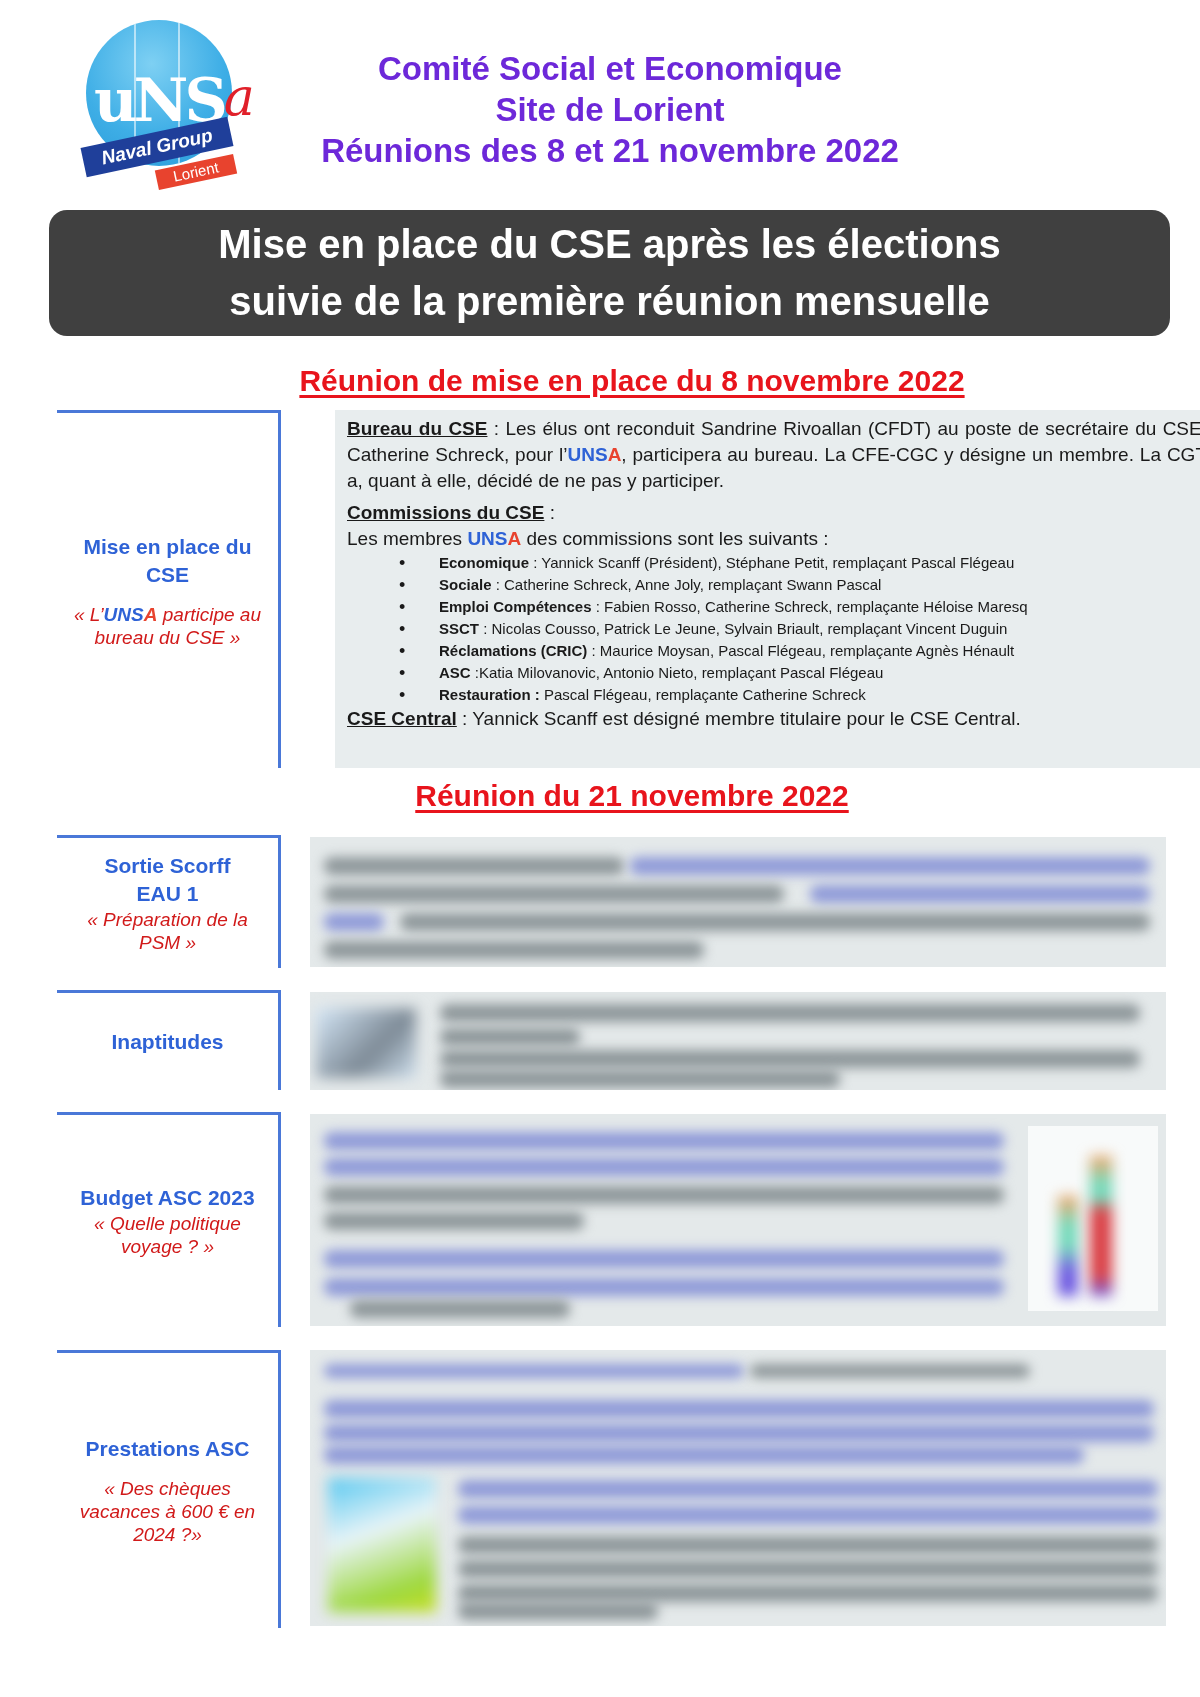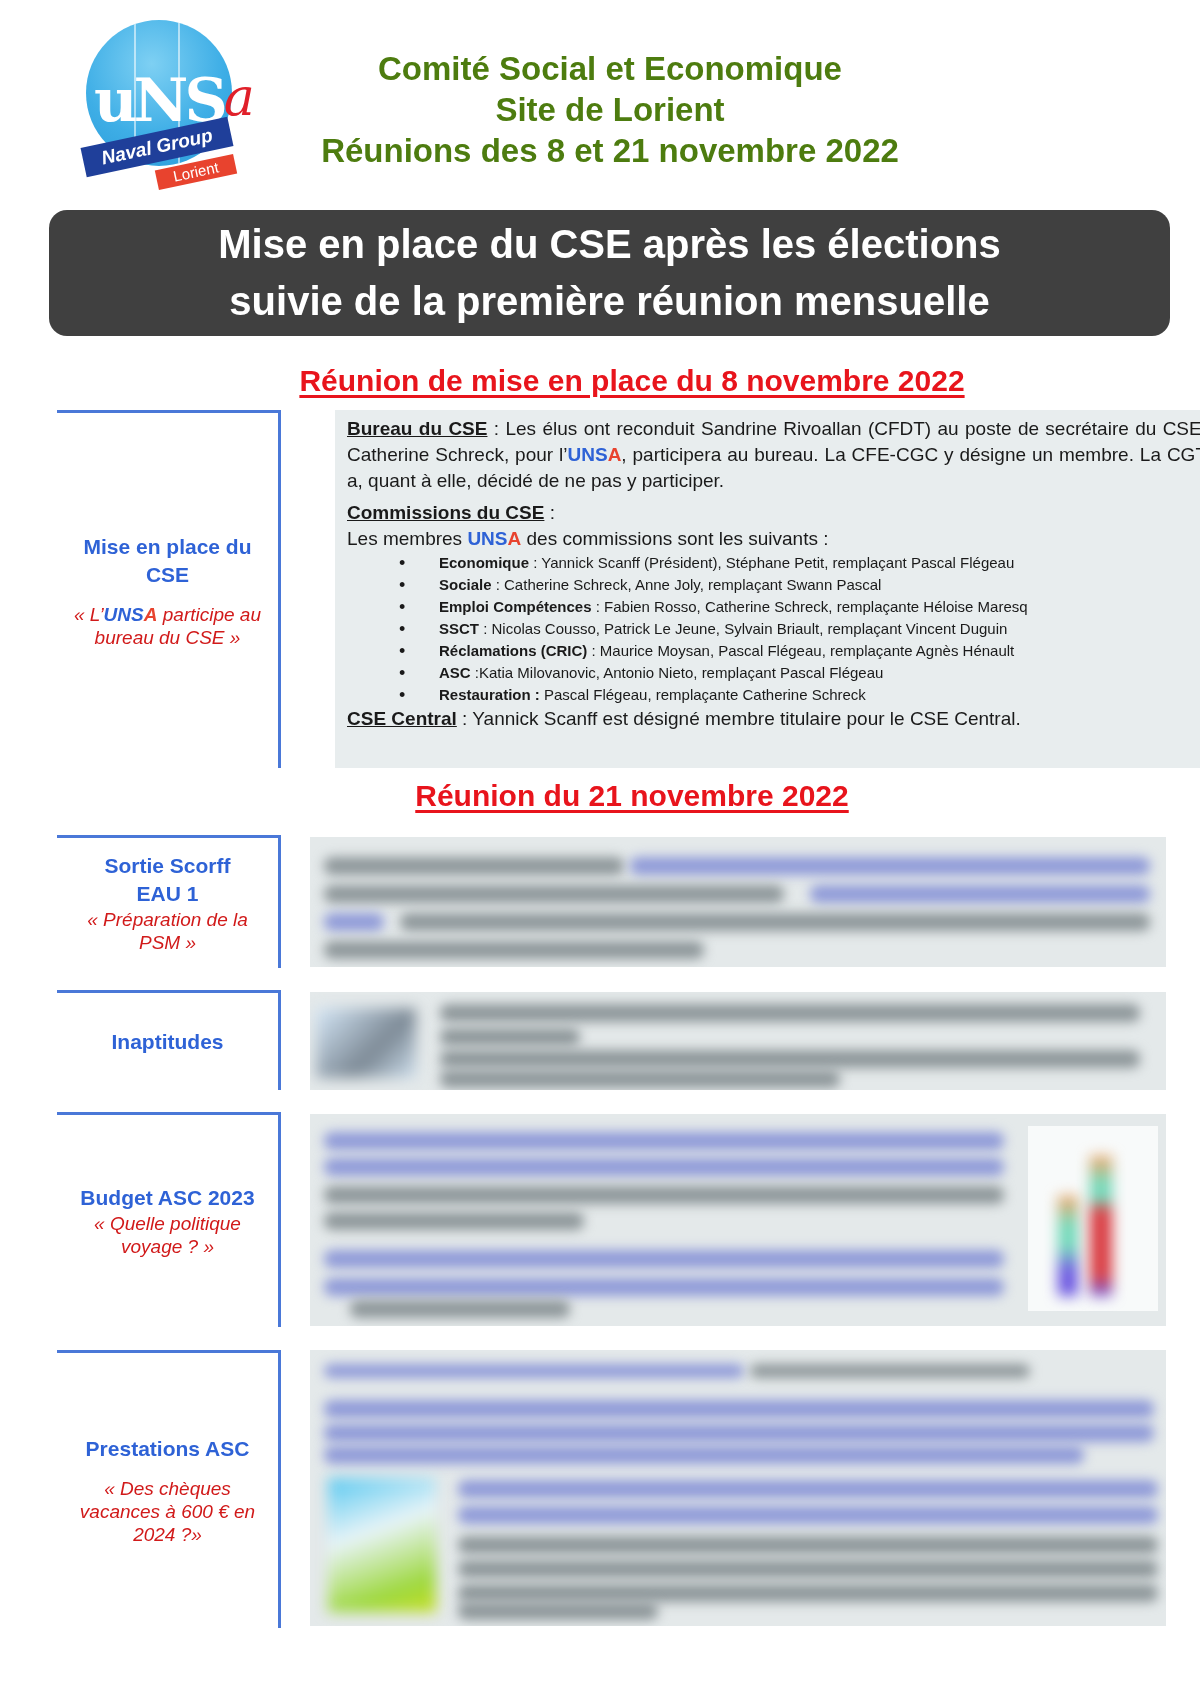--- a/index.html
+++ b/index.html
@@ -8,21 +8,21 @@
     
     .logo { position: absolute; left: 84px; top: 12px; width: 160px; height: 165px; }
     .logo .circle { position: absolute; left: 2px; top: 8px; width: 146px; height: 146px; border-radius: 50%; background: radial-gradient(circle at 45% 30%, #7ed0f3 0%, #3eaee6 55%, #2a9ad8 100%); overflow: hidden; }
     .logo .circle .stripe { position: absolute; top: 0; bottom: 0; width: 2px; background: rgba(255,255,255,0.55); }
     .logo .letters { position: absolute; left: 10px; top: 58px; font-family: "DejaVu Serif", serif; font-weight: bold; font-size: 60px; color: #ffffff; letter-spacing: -4px; line-height: 1; }
     .logo .letters .a { color: #e0202a; font-style: italic; font-weight: normal; font-size: 52px; position: relative; top: -6px; }
     .logo .banner1 { position: absolute; left: -2px; top: 120px; width: 150px; height: 30px; background: #1f3f9a; transform: rotate(-12deg); color: #fff; font-weight: bold; font-size: 19px; text-align: center; line-height: 30px; font-style: italic; }
     .logo .banner2 { position: absolute; left: 72px; top: 150px; width: 80px; height: 20px; background: #e8432e; transform: rotate(-12deg); color: #fff; font-size: 15px; text-align: center; line-height: 20px; }
 
     
-    .header-title { position: absolute; left: 260px; top: 48px; width: 700px; text-align: center; color: #4d7c0f; font-weight: bold; font-size: 33px; line-height: 41px; }
+    .header-title { position: absolute; left: 260px; top: 48px; width: 700px; text-align: center; color: #6d28d9; font-weight: bold; font-size: 33px; line-height: 41px; }
 
     
     .banner { position: absolute; left: 49px; top: 210px; width: 1121px; height: 126px; background: #404040; border-radius: 18px; text-align: center; color: #ffffff; font-weight: bold; font-size: 40px; line-height: 57px; padding-top: 6px; box-sizing: border-box; }
 
     
     .section-heading { position: absolute; left: 0; width: 1200px; text-align: center; color: #e8141c; font-weight: bold; font-size: 30px; text-decoration: underline; text-decoration-thickness: 3px; text-underline-offset: 4px; padding-left: 32px; }
 
     
     .side { position: absolute; left: 57px; width: 224px; border-top: 3px solid #4a78d8; border-right: 3px solid #4a78d8; box-sizing: border-box; display: flex; flex-direction: column; justify-content: center; align-items: center; text-align: center; }
     .side .title { color: #2e62d6; font-weight: bold; font-size: 21px; line-height: 28px; }

